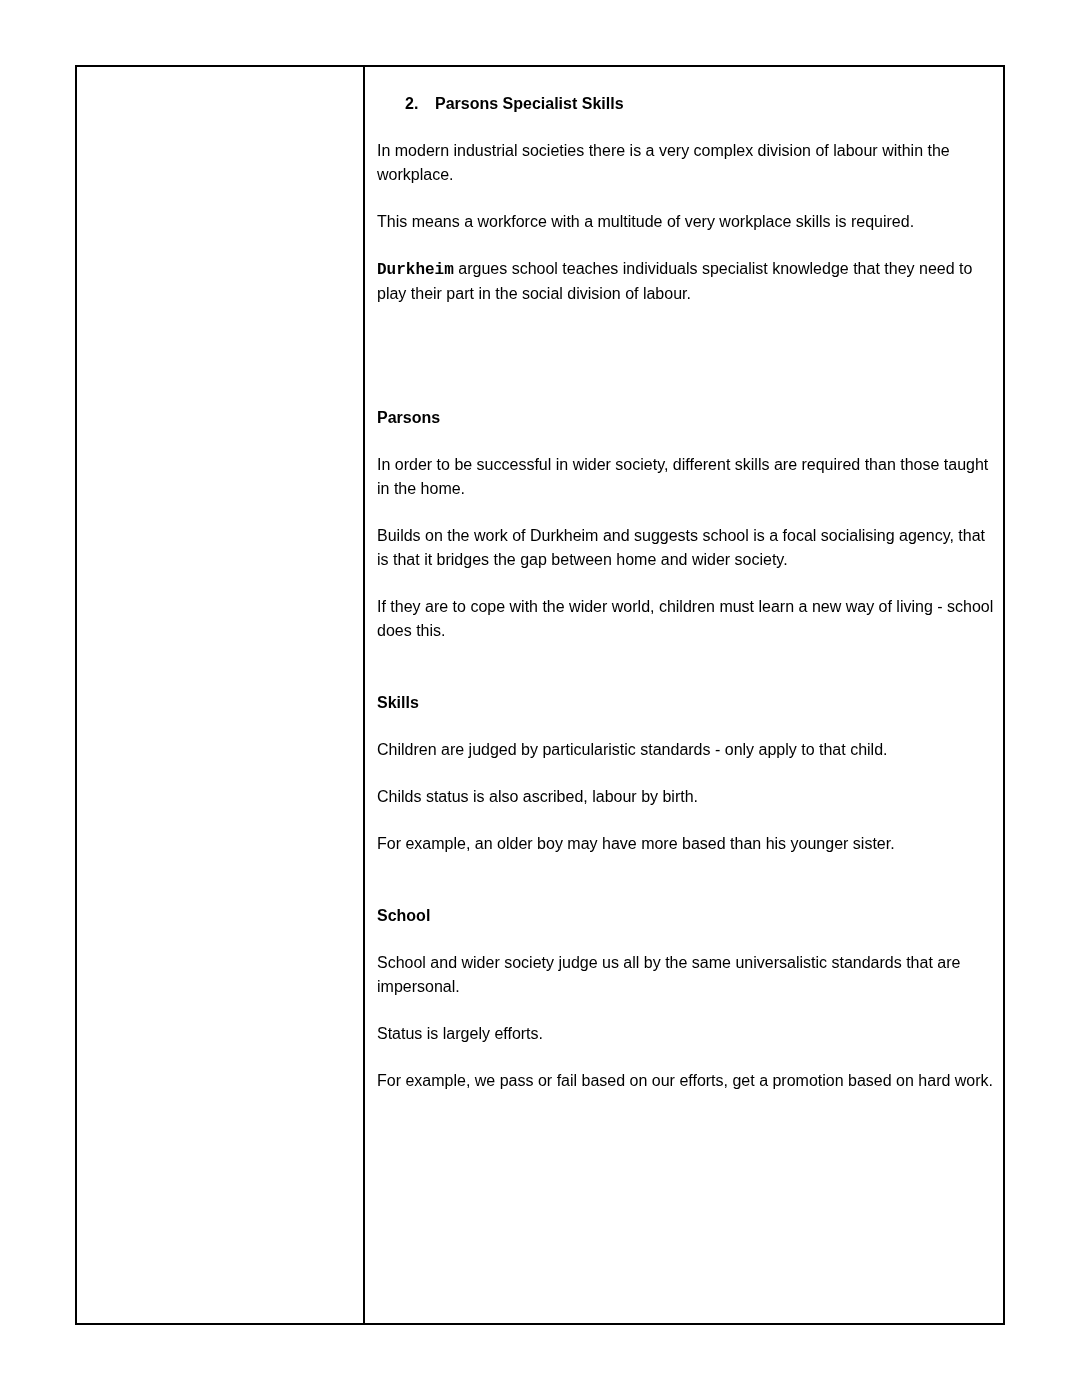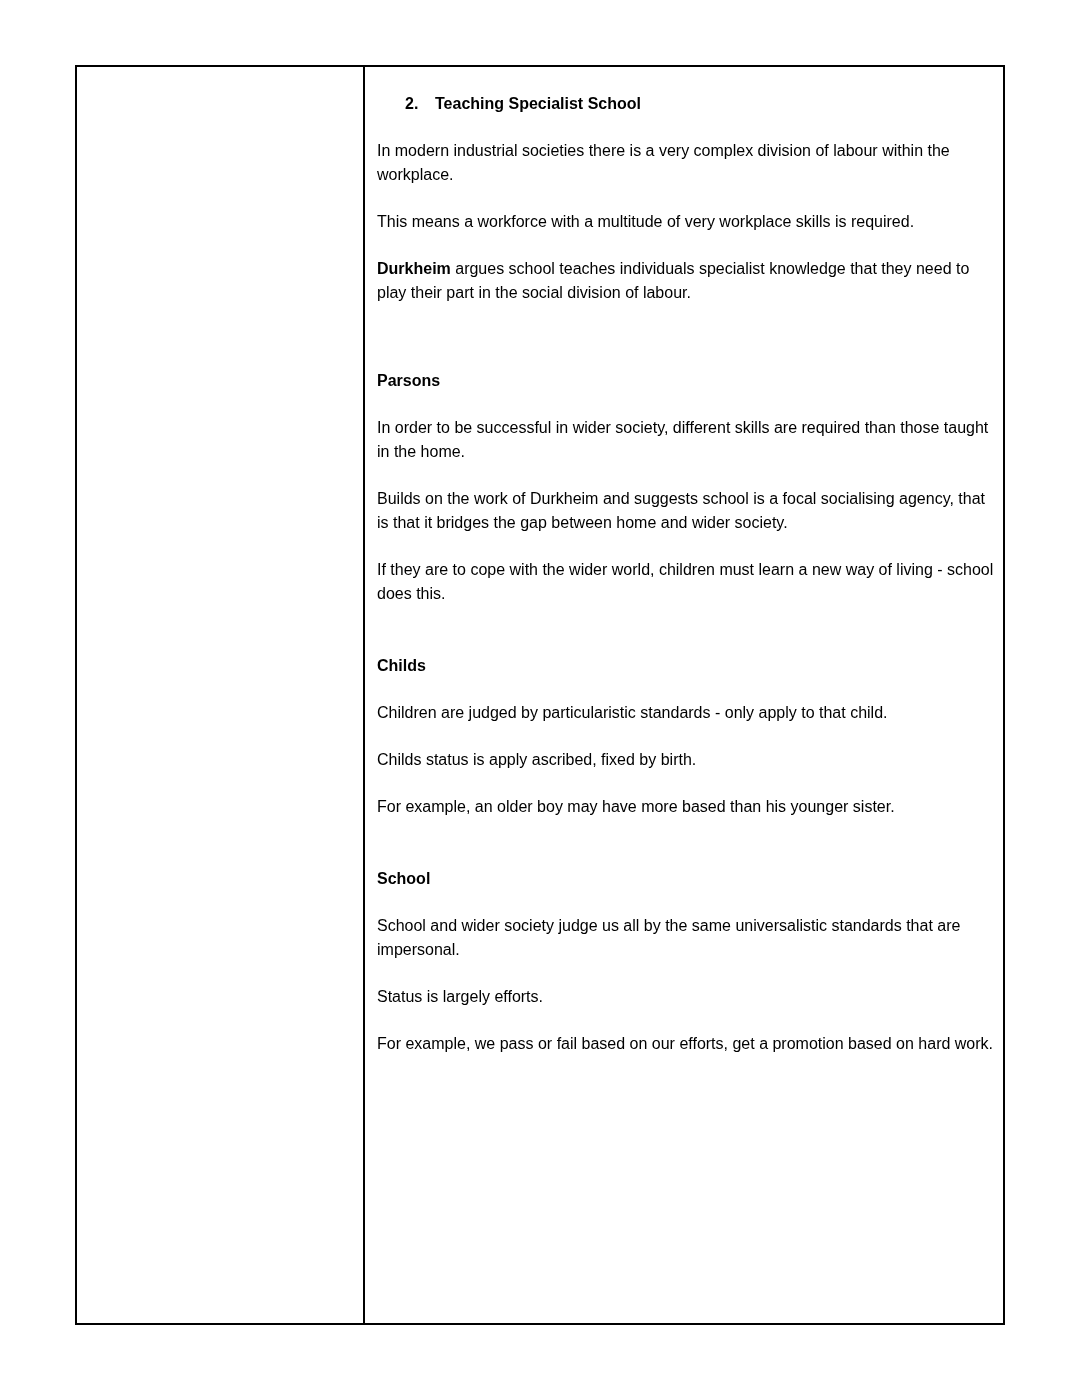--- a/index.html
+++ b/index.html
@@ -53,54 +53,55 @@
   .doc-heading .num {
     min-width: 30px;
   }
   .cell-right h3 {
     font-size: 16px;
     line-height: 24px;
     font-weight: bold;
     margin: 48px 0 23px 0;
   }
   .cell-right h3.extra {
-    margin-top: 64px;
+    margin-top: 100px;
   }
   .bold {
     font-weight: bold;
+    font-family: Liberation Mono, monospace;
   }
 </style>
 </head>
 <body>
 
 <div class="page">
   <div class="content-table">
 
     <div class="cell-left"></div>
 
     <div class="cell-right">
 
       <div class="doc-heading">
         <span class="num">2.</span>
-        <span>Teaching Specialist School</span>
+        <span>Parsons Specialist Skills</span>
       </div>
 
       <p>In modern industrial societies there is a very complex division of labour within the workplace.</p>
       <p>This means a workforce with a multitude of very workplace skills is required.</p>
 
       <p><span class="bold">Durkheim</span><span> argues school teaches individuals specialist knowledge that they need to play their part in the social division of labour.</span></p>
 
       <h3 class="extra">Parsons</h3>
       <p>In order to be successful in wider society, different skills are required than those taught in the home.</p>
       <p>Builds on the work of Durkheim and suggests school is a focal socialising agency, that is that it bridges the gap between home and wider society.</p>
       <p>If they are to cope with the wider world, children must learn a new way of living - school does this.</p>
 
-      <h3>Childs</h3>
+      <h3>Skills</h3>
       <p>Children are judged by particularistic standards - only apply to that child.</p>
-      <p>Childs status is apply ascribed, fixed by birth.</p>
+      <p>Childs status is also ascribed, labour by birth.</p>
       <p>For example, an older boy may have more based than his younger sister.</p>
 
       <h3>School</h3>
       <p>School and wider society judge us all by the same universalistic standards that are impersonal.</p>
       <p>Status is largely efforts.</p>
       <p>For example, we pass or fail based on our efforts, get a promotion based on hard work.</p>
 
     </div>
   </div>
 </div>

